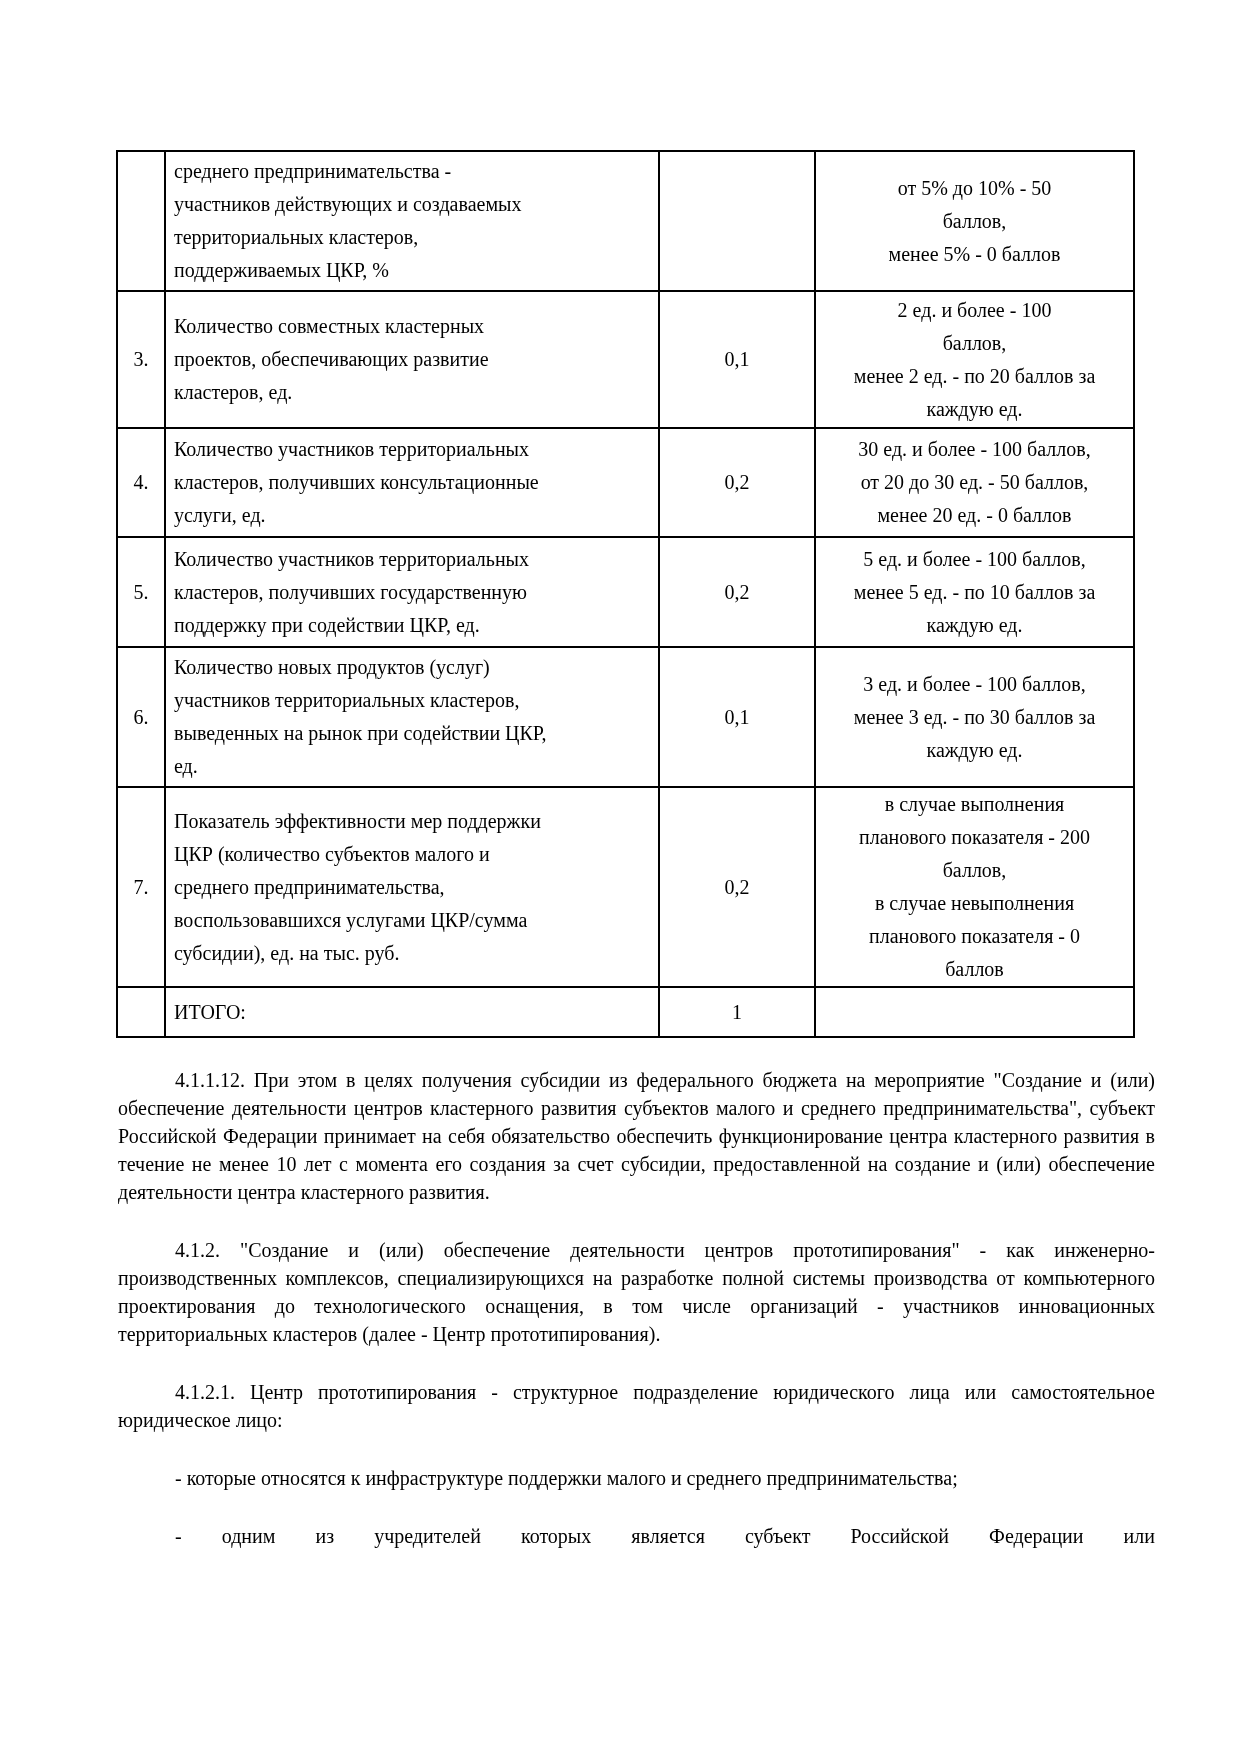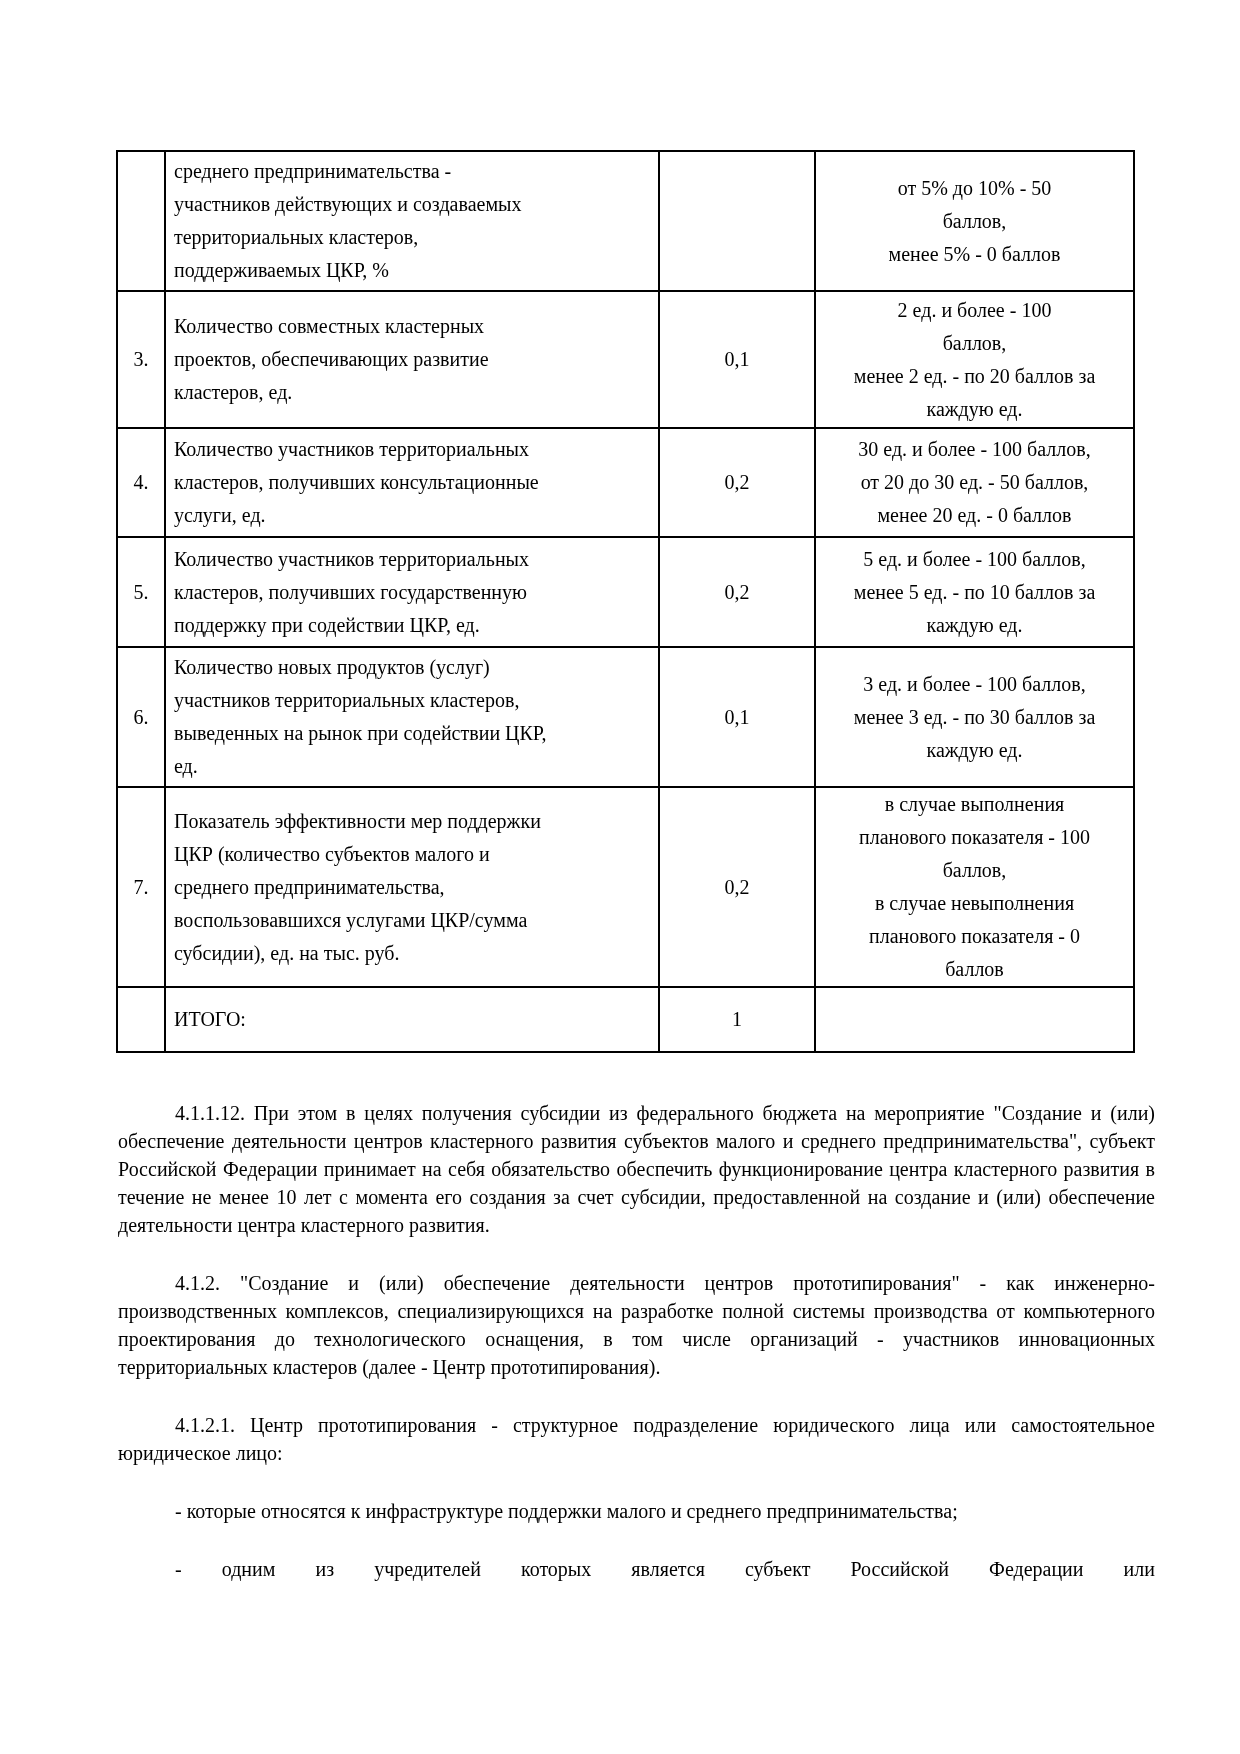--- a/index.html
+++ b/index.html
@@ -36,25 +36,25 @@
   td.c-num   { text-align: center; }
   td.c-ind   { text-align: left; padding: 3px 10px 3px 8px; white-space: pre-line; }
   td.c-w     { text-align: center; border-radius: 27px; }
   td.c-cr    { text-align: center; padding: 0 6px; white-space: pre-line; }
   tr.r1 { height: 136px; }
   tr.r2 { height: 137px; }
   tr.r3 { height: 109px; }
   tr.r4 { height: 110px; }
   tr.r5 { height: 137px; }
   tr.r6 { height: 194px; }
-  tr.r7 { height: 65px;  }
+  tr.r7 { height: 50px;  }
   
   .paras {
     width: 1037px;
-    margin: 46px 0 0 118px;
+    margin: 28px 0 0 118px;
   }
   .paras p {
     margin: 0 0 30px 0;
     font-size: 20px;
     line-height: 28px;
     text-align: justify;
     text-indent: 57px;
     white-space: normal;
   }
   .paras p.stretch-last {
@@ -129,21 +129,21 @@
       </tr>
       <tr class="r6">
         <td class="c-num">7.</td>
         <td class="c-ind">Показатель эффективности мер поддержки
 ЦКР (количество субъектов малого и
 среднего предпринимательства,
 воспользовавшихся услугами ЦКР/сумма
 субсидии), ед. на тыс. руб.</td>
         <td class="c-w">0,2</td>
         <td class="c-cr">в случае выполнения
-планового показателя - 100
+планового показателя - 200
 баллов,
 в случае невыполнения
 планового показателя - 0
 баллов</td>
       </tr>
       <tr class="r7">
         <td class="c-num"></td>
         <td class="c-ind">ИТОГО:</td>
         <td class="c-w">1</td>
         <td class="c-cr"></td>

